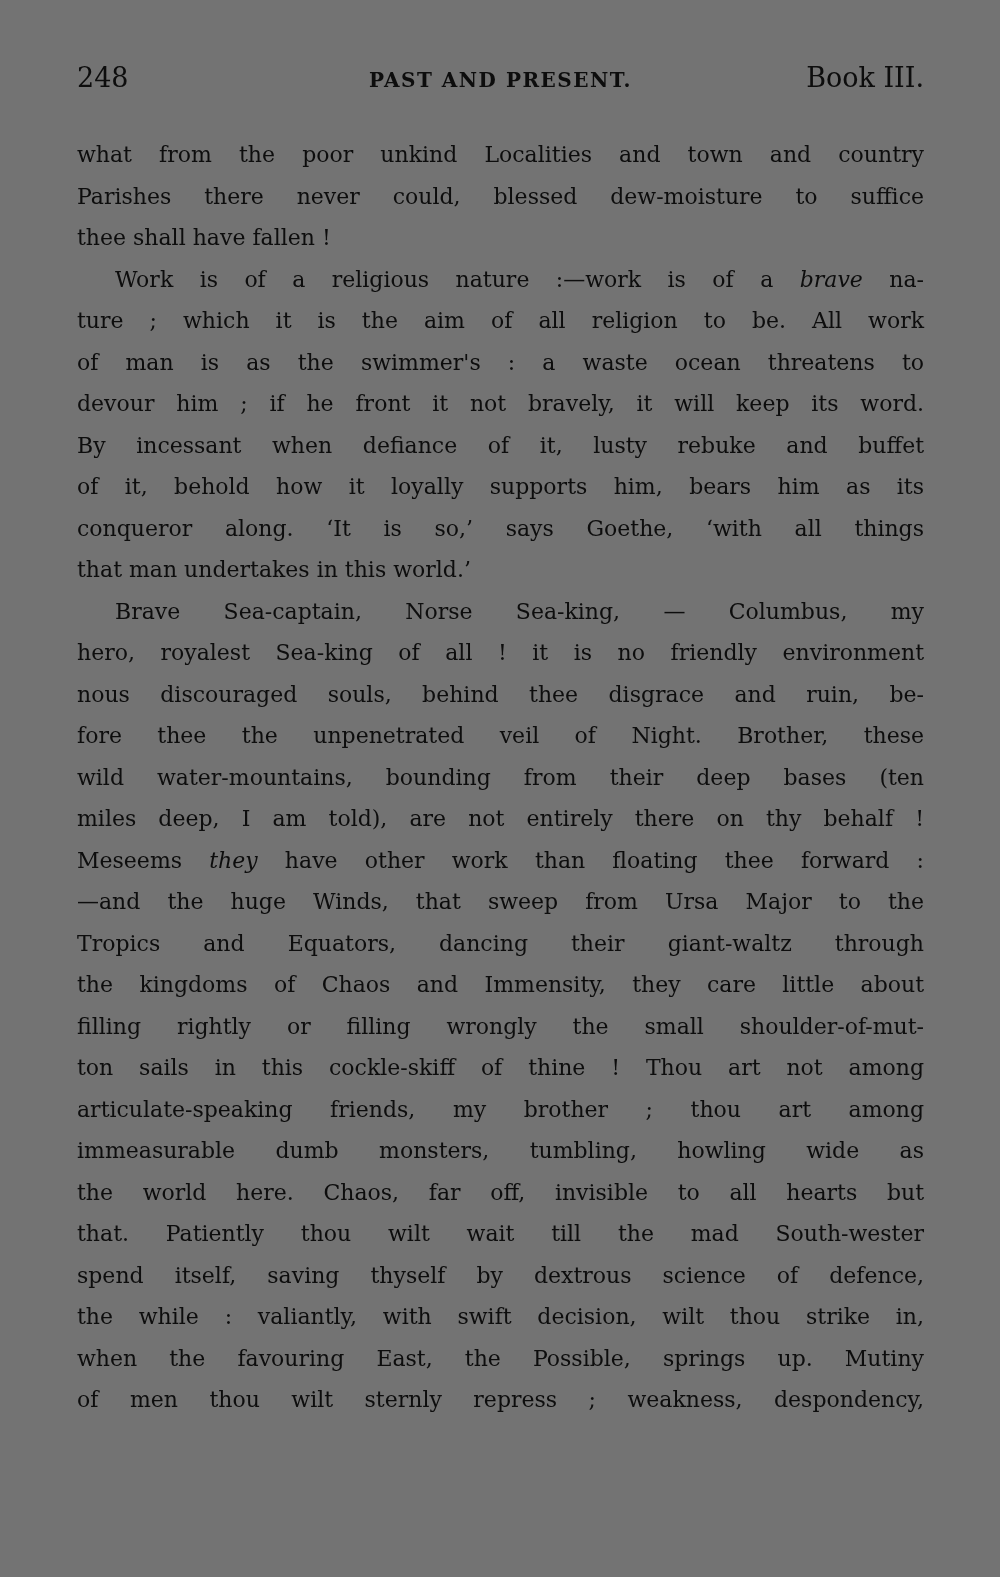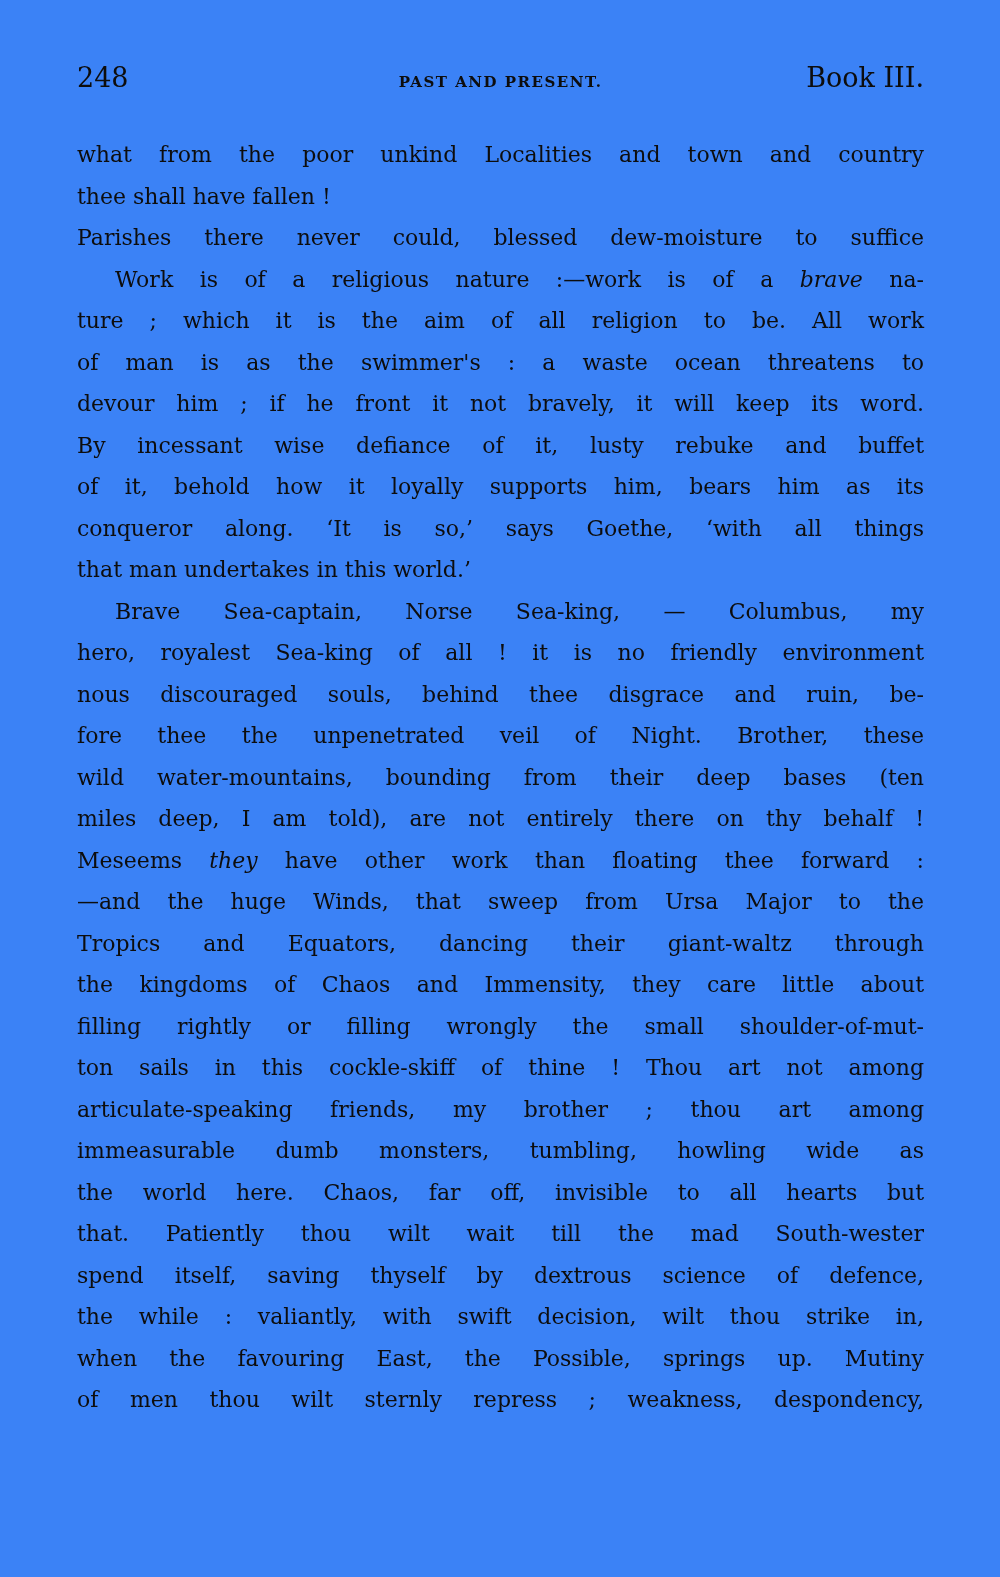--- a/index.html
+++ b/index.html
@@ -25,21 +25,21 @@
     align-items: baseline;
   }
   .page-number {
     flex: 0 0 150px;
     font-size: 27px;
     text-align: left;
   }
   .running-title {
     flex: 1 1 auto;
     text-align: center;
-    font-size: 15px;
+    font-size: 20px;
     font-weight: bold;
     letter-spacing: 1.5px;
   }
   .book-label {
     flex: 0 0 150px;
     font-size: 27px;
     text-align: right;
   }
   .body-text {
     position: absolute;
@@ -63,38 +63,38 @@
   }
   .line.indent {
     text-indent: 38px;
   }
   .line em {
   }
 </style>
 </head>
 <body>
 
-<div class="page" style="background: #3b82f6; color: rgb(13, 13, 13);">
+<div class="page" style="background: #737373; color: rgb(13, 13, 13);">
   <header class="header">
     <span class="page-number">248</span>
     <span class="running-title">PAST AND PRESENT.</span>
     <span class="book-label">Book III.</span>
   </header>
   <main class="body-text">
       <div class="paragraph">
         <div class="line j"><span>what from the poor unkind Localities and town and country</span></div>
+        <div class="line j"><span>Parishes there never could, blessed dew-moisture to suffice</span></div>
         <div class="line"><span>thee shall have fallen !</span></div>
-        <div class="line j"><span>Parishes there never could, blessed dew-moisture to suffice</span></div>
       </div>
       <div class="paragraph">
         <div class="line j indent"><span>Work is of a religious nature :—work is of a </span><em>brave</em><span> na-</span></div>
         <div class="line j"><span>ture ; which it is the aim of all religion to be. All work</span></div>
         <div class="line j"><span>of man is as the swimmer's : a waste ocean threatens to</span></div>
         <div class="line j"><span>devour him ; if he front it not bravely, it will keep its word.</span></div>
-        <div class="line j"><span>By incessant wise defiance of it, lusty rebuke and buffet</span></div>
+        <div class="line j"><span>By incessant when defiance of it, lusty rebuke and buffet</span></div>
         <div class="line j"><span>of it, behold how it loyally supports him, bears him as its</span></div>
         <div class="line j"><span>conqueror along. ‘It is so,’ says Goethe, ‘with all things</span></div>
         <div class="line"><span>that man undertakes in this world.’</span></div>
       </div>
       <div class="paragraph">
         <div class="line j indent"><span>Brave Sea-captain, Norse Sea-king, — Columbus, my</span></div>
         <div class="line j"><span>hero, royalest Sea-king of all ! it is no friendly environment</span></div>
         <div class="line j"><span>nous discouraged souls, behind thee disgrace and ruin, be-</span></div>
         <div class="line j"><span>fore thee the unpenetrated veil of Night. Brother, these</span></div>
         <div class="line j"><span>wild water-mountains, bounding from their deep bases (ten</span></div>

